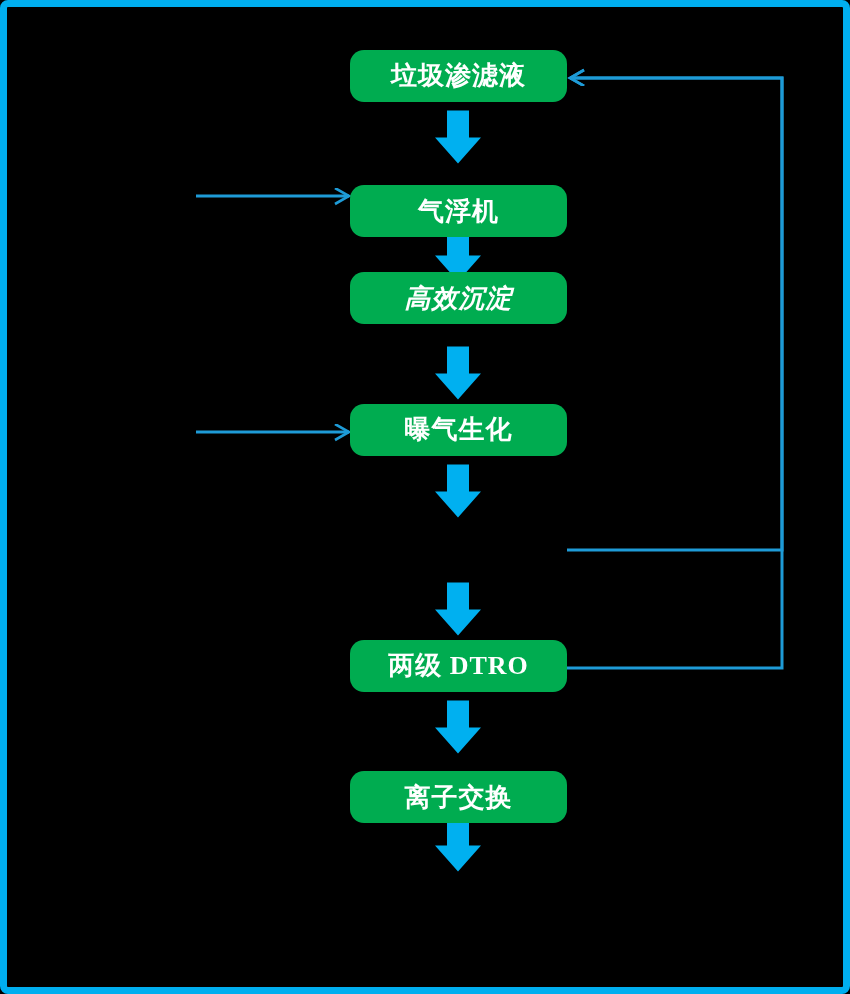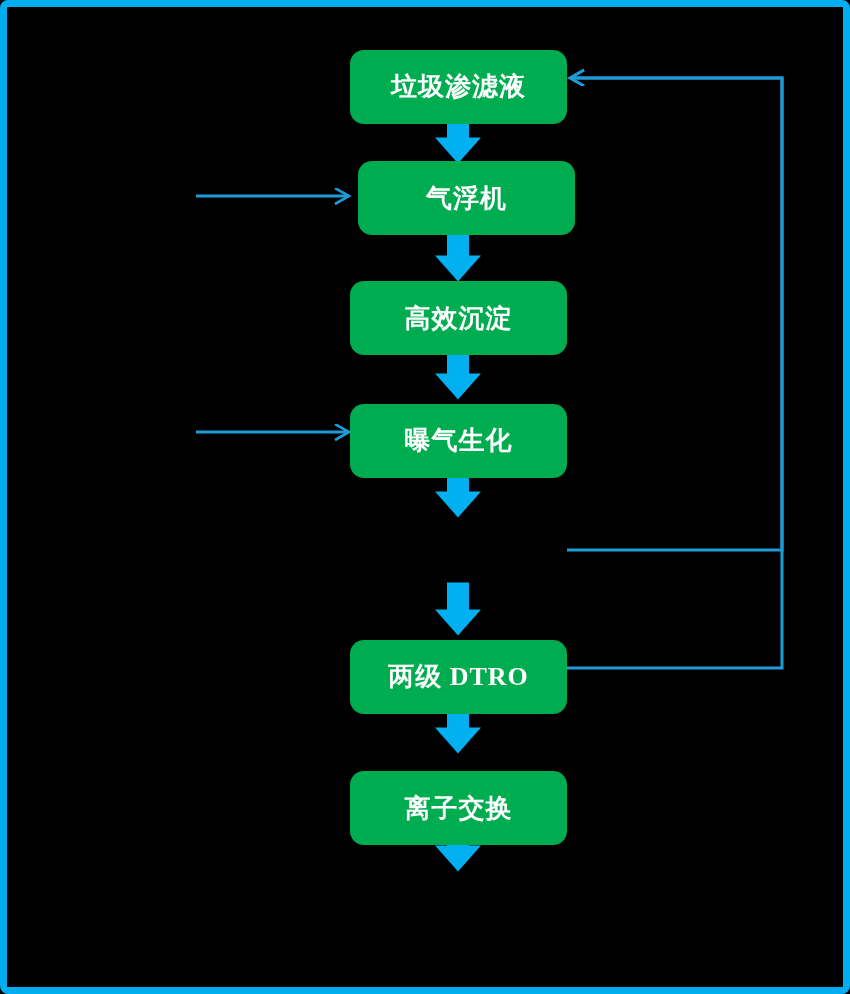--- a/index.html
+++ b/index.html
@@ -30,21 +30,21 @@
   }
   #nodes {
     position: absolute;
     inset: 0;
     z-index: 2;
   }
   .node {
     position: absolute;
     left: 350px;
     width: 217px;
-    height: 74px;
+    height: 52px;
     background: var(--node-fill, #00AC50);
     border-radius: 14px;
     display: flex;
     align-items: center;
     justify-content: center;
     color: var(--node-text, #FFFFFF);
     font-family: "Liberation Serif", "DejaVu Serif", serif;
     font-weight: bold;
     font-size: 26px;
     letter-spacing: 1px;
@@ -86,24 +86,24 @@
         <path d="M196,196 L349,196" class="thin" marker-end="url(#openArrow)"></path>
         <path d="M196,432 L349,432" class="thin" marker-end="url(#openArrow)"></path>
         <path d="M567,550 L782,550 L782,78 L570,78" class="thin" marker-end="url(#openArrow)"></path>
         <path d="M567,668 L782,668 L782,78 L570,78" class="thin" marker-end="url(#openArrow)"></path>
       </g>
   </svg>
   <div id="nodes">
       <div class="node" style="top: 49.5px;">
         <span>垃圾渗滤液</span>
       </div>
-      <div class="node" style="top: 161px; margin-left: 8px;">
+      <div class="node" style="top: 185px;">
         <span>气浮机</span>
       </div>
-      <div class="node" style="top: 281px;">
+      <div class="node" style="top: 272px; font-style: italic;">
         <span>高效沉淀</span>
       </div>
       <div class="node" style="top: 403.5px;">
         <span>曝气生化</span>
       </div>
       <div class="node" style="top: 639.5px;">
         <span>两级 DTRO</span>
       </div>
       <div class="node" style="top: 771px;">
         <span>离子交换</span>

